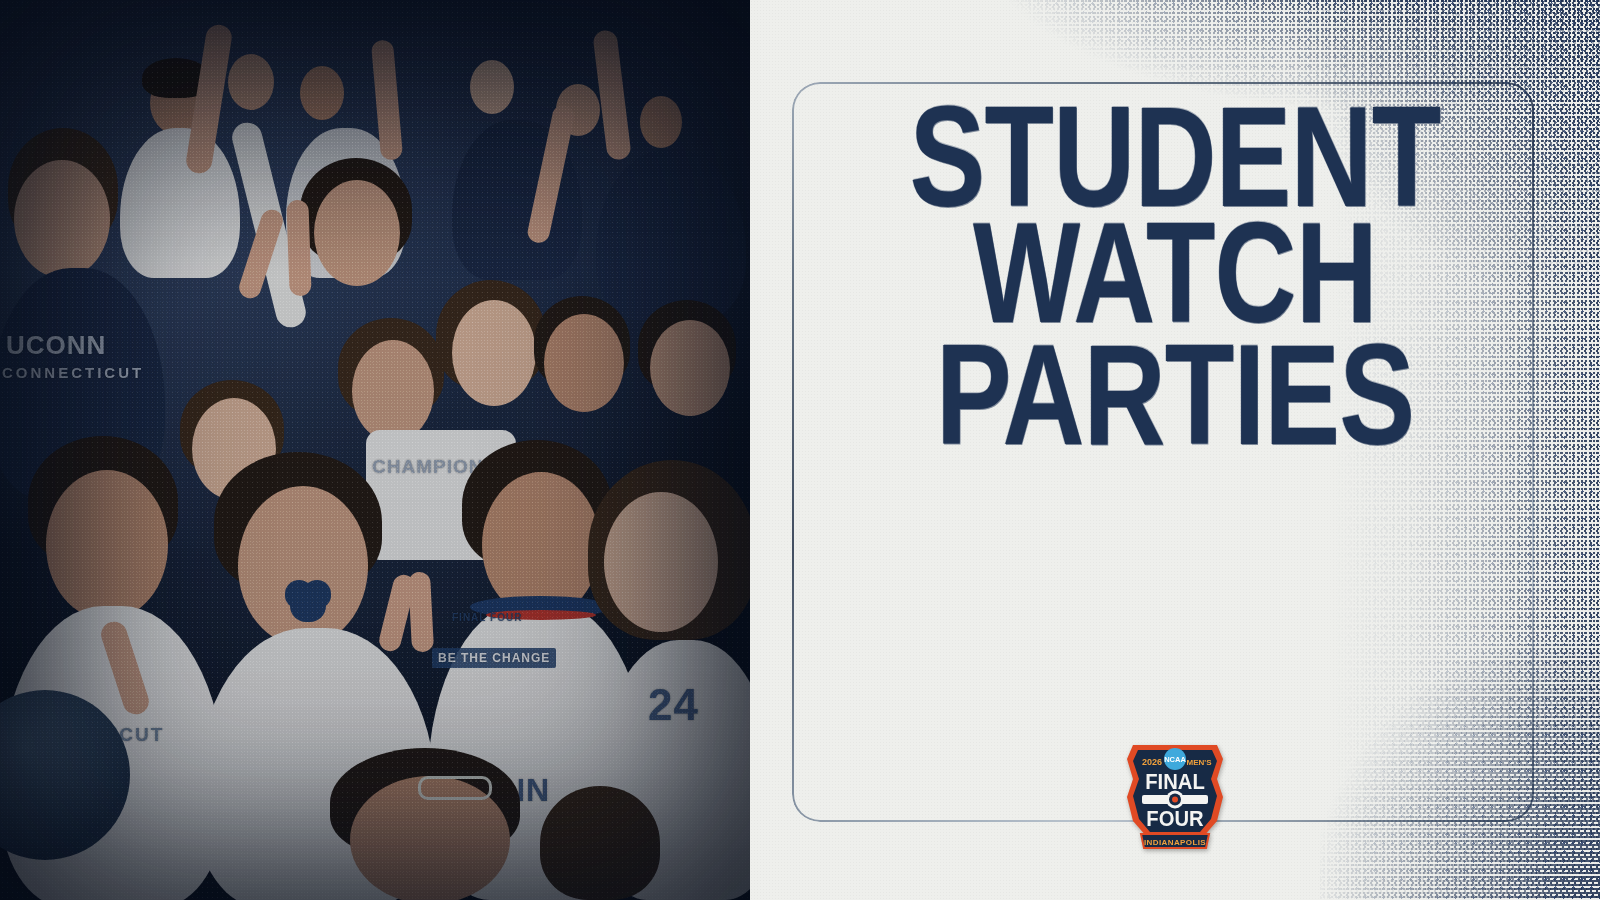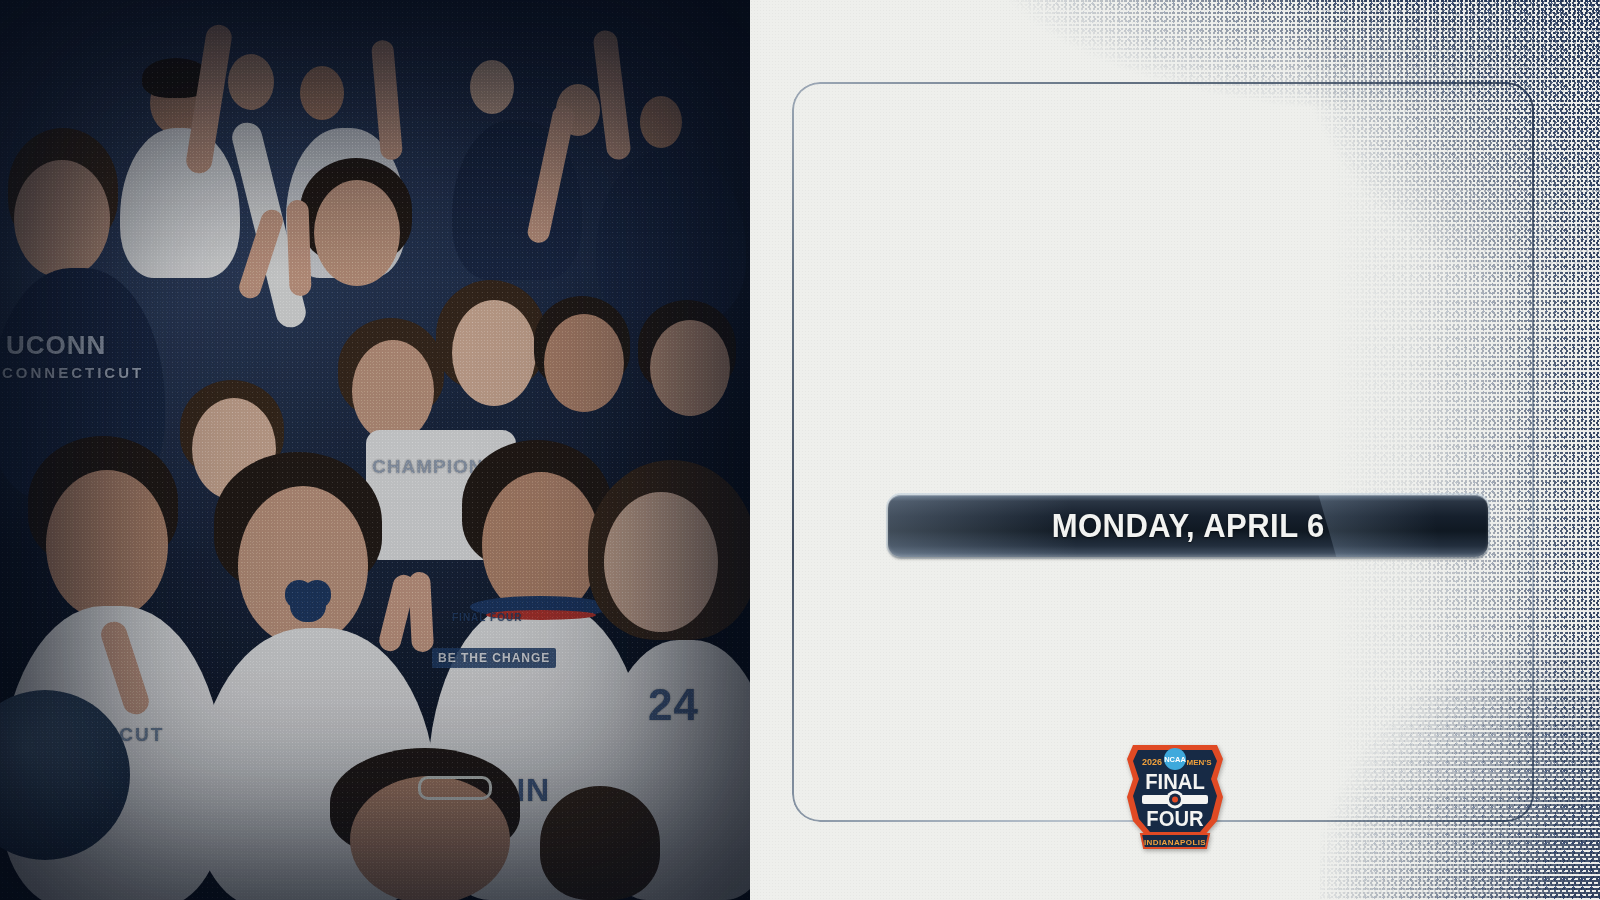--- a/index.html
+++ b/index.html
@@ -337,24 +337,25 @@
   <div id="content-panel">
     <div class="paper-tex"></div>
 
     <div id="frame"></div>
 
     <div class="spray" id="spray-top"></div>
     <div class="spray" id="spray-topright"></div>
     <div class="spray" id="spray-right"></div>
     <div class="spray" id="spray-bottomright"></div>
 
-
-    <div id="date-banner">
-      <span id="date-text">MONDAY, APRIL 6</span>
+    <div id="title-block">
+      <div class="title-line" id="title-1">STUDENT</div>
+      <div class="title-line" id="title-2">WATCH PARTIES</div>
     </div>
+
 
 
     <div id="logo-wrap">
       <svg viewBox="0 0 108 118" width="108" height="118" aria-hidden="true">
 
         <path d="M12 12 L96 12 L102 26 L96 46 L102 64 L96 88 L82 104 L26 104 L12 88 L6 64 L12 46 L6 26 Z" fill="#e04a24"></path>
 
         <path d="M17 17 L91 17 L96 28 L90 46 L96 63 L90 86 L79 99 L29 99 L18 86 L12 63 L18 46 L12 28 Z" fill="#172a45"></path>
 
         <rect x="20" y="20" width="68" height="15" fill="#172a45"></rect>

